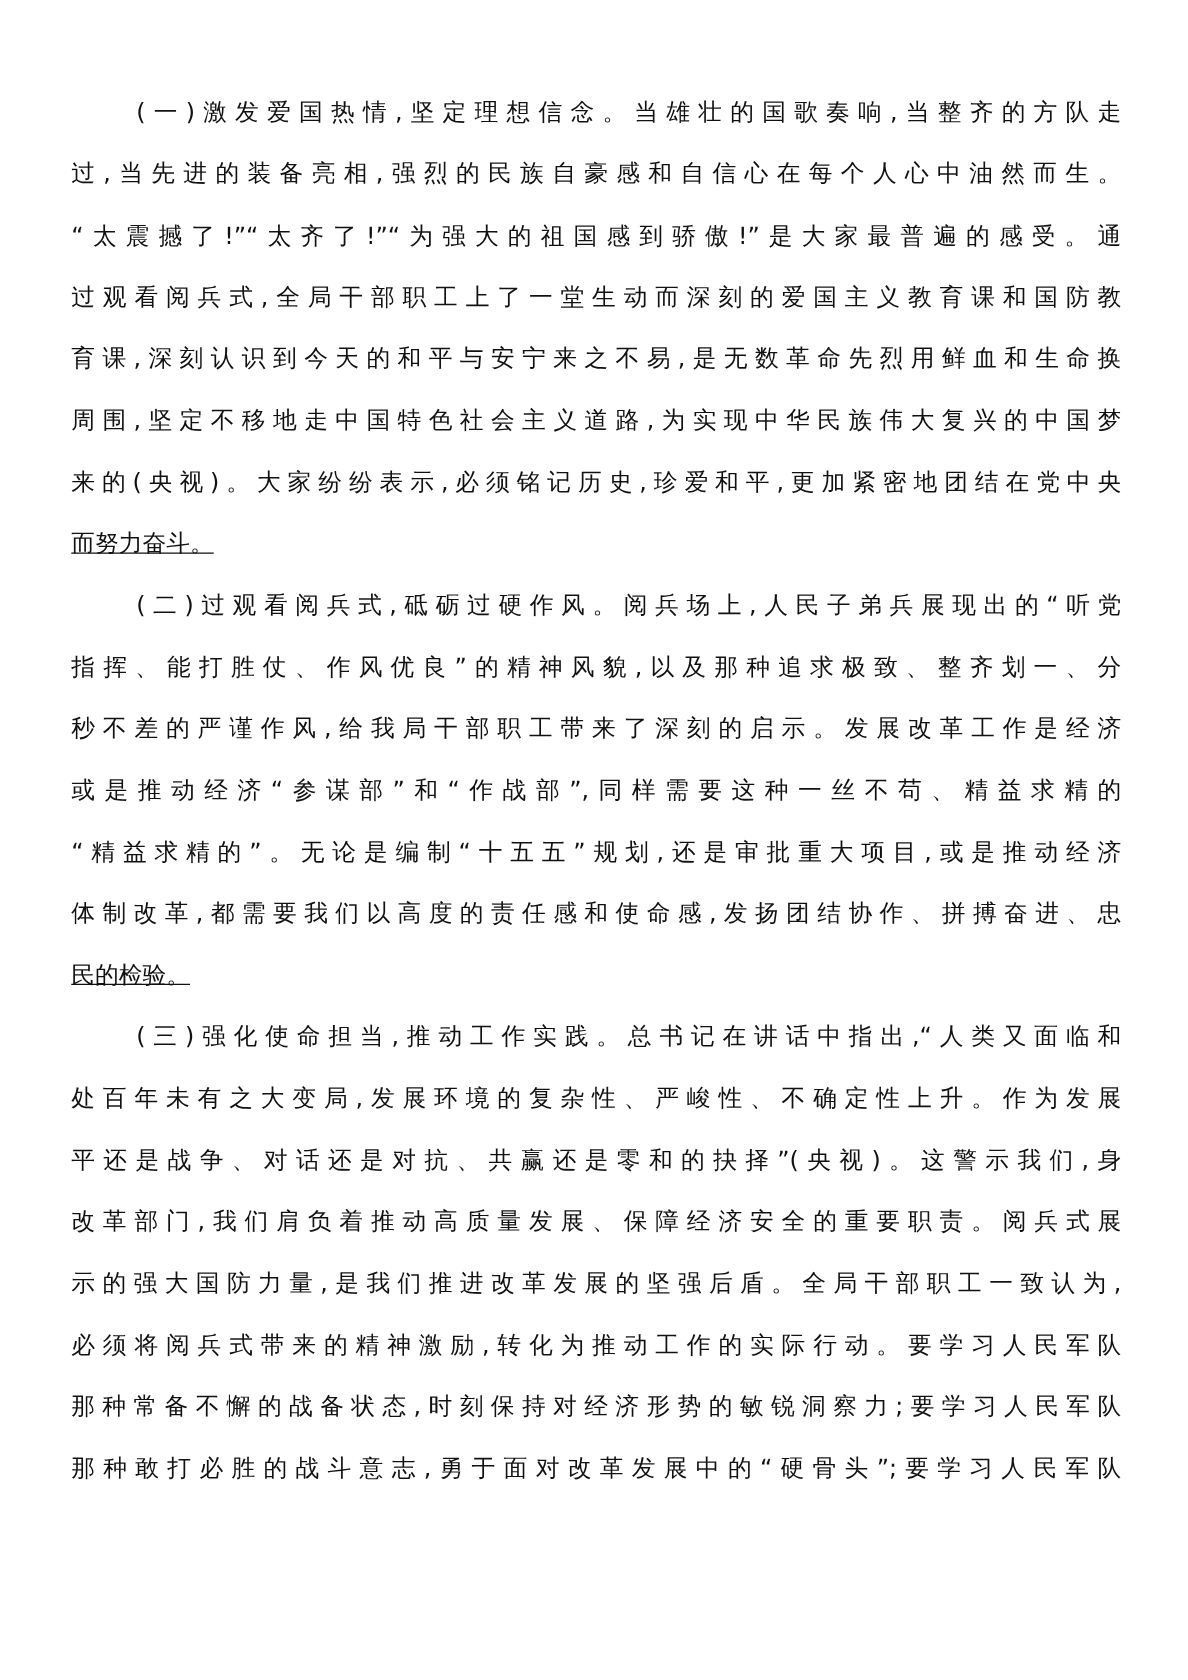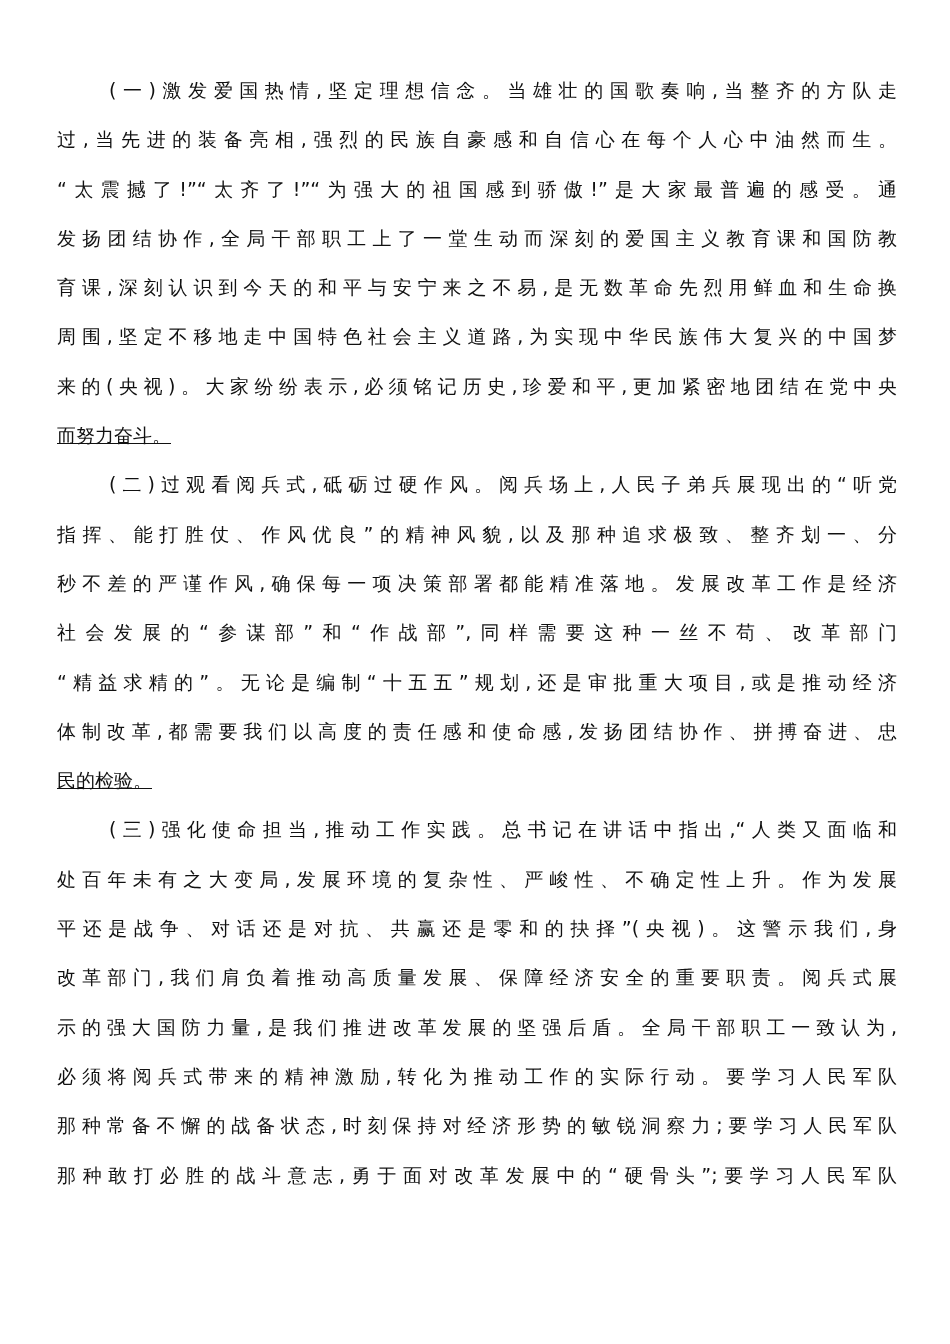--- a/index.html
+++ b/index.html
@@ -17,31 +17,31 @@
   .line.indent { padding-left: 52px; }
 </style>
 </head>
 <body>
 
 <div class="page">
   <div>
     <div class="line indent">(一)激发爱国热情,坚定理想信念。当雄壮的国歌奏响,当整齐的方队走</div>
     <div class="line">过,当先进的装备亮相,强烈的民族自豪感和自信心在每个人心中油然而生。</div>
     <div class="line">“太震撼了!”“太齐了!”“为强大的祖国感到骄傲!”是大家最普遍的感受。通</div>
-    <div class="line">发扬团结协作,全局干部职工上了一堂生动而深刻的爱国主义教育课和国防教</div>
+    <div class="line">过观看阅兵式,全局干部职工上了一堂生动而深刻的爱国主义教育课和国防教</div>
     <div class="line">育课,深刻认识到今天的和平与安宁来之不易,是无数革命先烈用鲜血和生命换</div>
     <div class="line">周围,坚定不移地走中国特色社会主义道路,为实现中华民族伟大复兴的中国梦</div>
     <div class="line">来的(央视)。大家纷纷表示,必须铭记历史,珍爱和平,更加紧密地团结在党中央</div>
     <div class="line last">而努力奋斗。</div>
   </div>
   <div>
     <div class="line indent">(二)过观看阅兵式,砥砺过硬作风。阅兵场上,人民子弟兵展现出的“听党</div>
     <div class="line">指挥、能打胜仗、作风优良”的精神风貌,以及那种追求极致、整齐划一、分</div>
-    <div class="line">秒不差的严谨作风,确保每一项决策部署都能精准落地。发展改革工作是经济</div>
-    <div class="line">社会发展的“参谋部”和“作战部”,同样需要这种一丝不苟、改革部门</div>
+    <div class="line">秒不差的严谨作风,给我局干部职工带来了深刻的启示。发展改革工作是经济</div>
+    <div class="line">或是推动经济“参谋部”和“作战部”,同样需要这种一丝不苟、精益求精的</div>
     <div class="line">“精益求精的”。无论是编制“十五五”规划,还是审批重大项目,或是推动经济</div>
     <div class="line">体制改革,都需要我们以高度的责任感和使命感,发扬团结协作、拼搏奋进、忠</div>
     <div class="line last">民的检验。</div>
   </div>
   <div>
     <div class="line indent">(三)强化使命担当,推动工作实践。总书记在讲话中指出,“人类又面临和</div>
     <div class="line">处百年未有之大变局,发展环境的复杂性、严峻性、不确定性上升。作为发展</div>
     <div class="line">平还是战争、对话还是对抗、共赢还是零和的抉择”(央视)。这警示我们,身</div>
     <div class="line">改革部门,我们肩负着推动高质量发展、保障经济安全的重要职责。阅兵式展</div>
     <div class="line">示的强大国防力量,是我们推进改革发展的坚强后盾。全局干部职工一致认为,</div>

